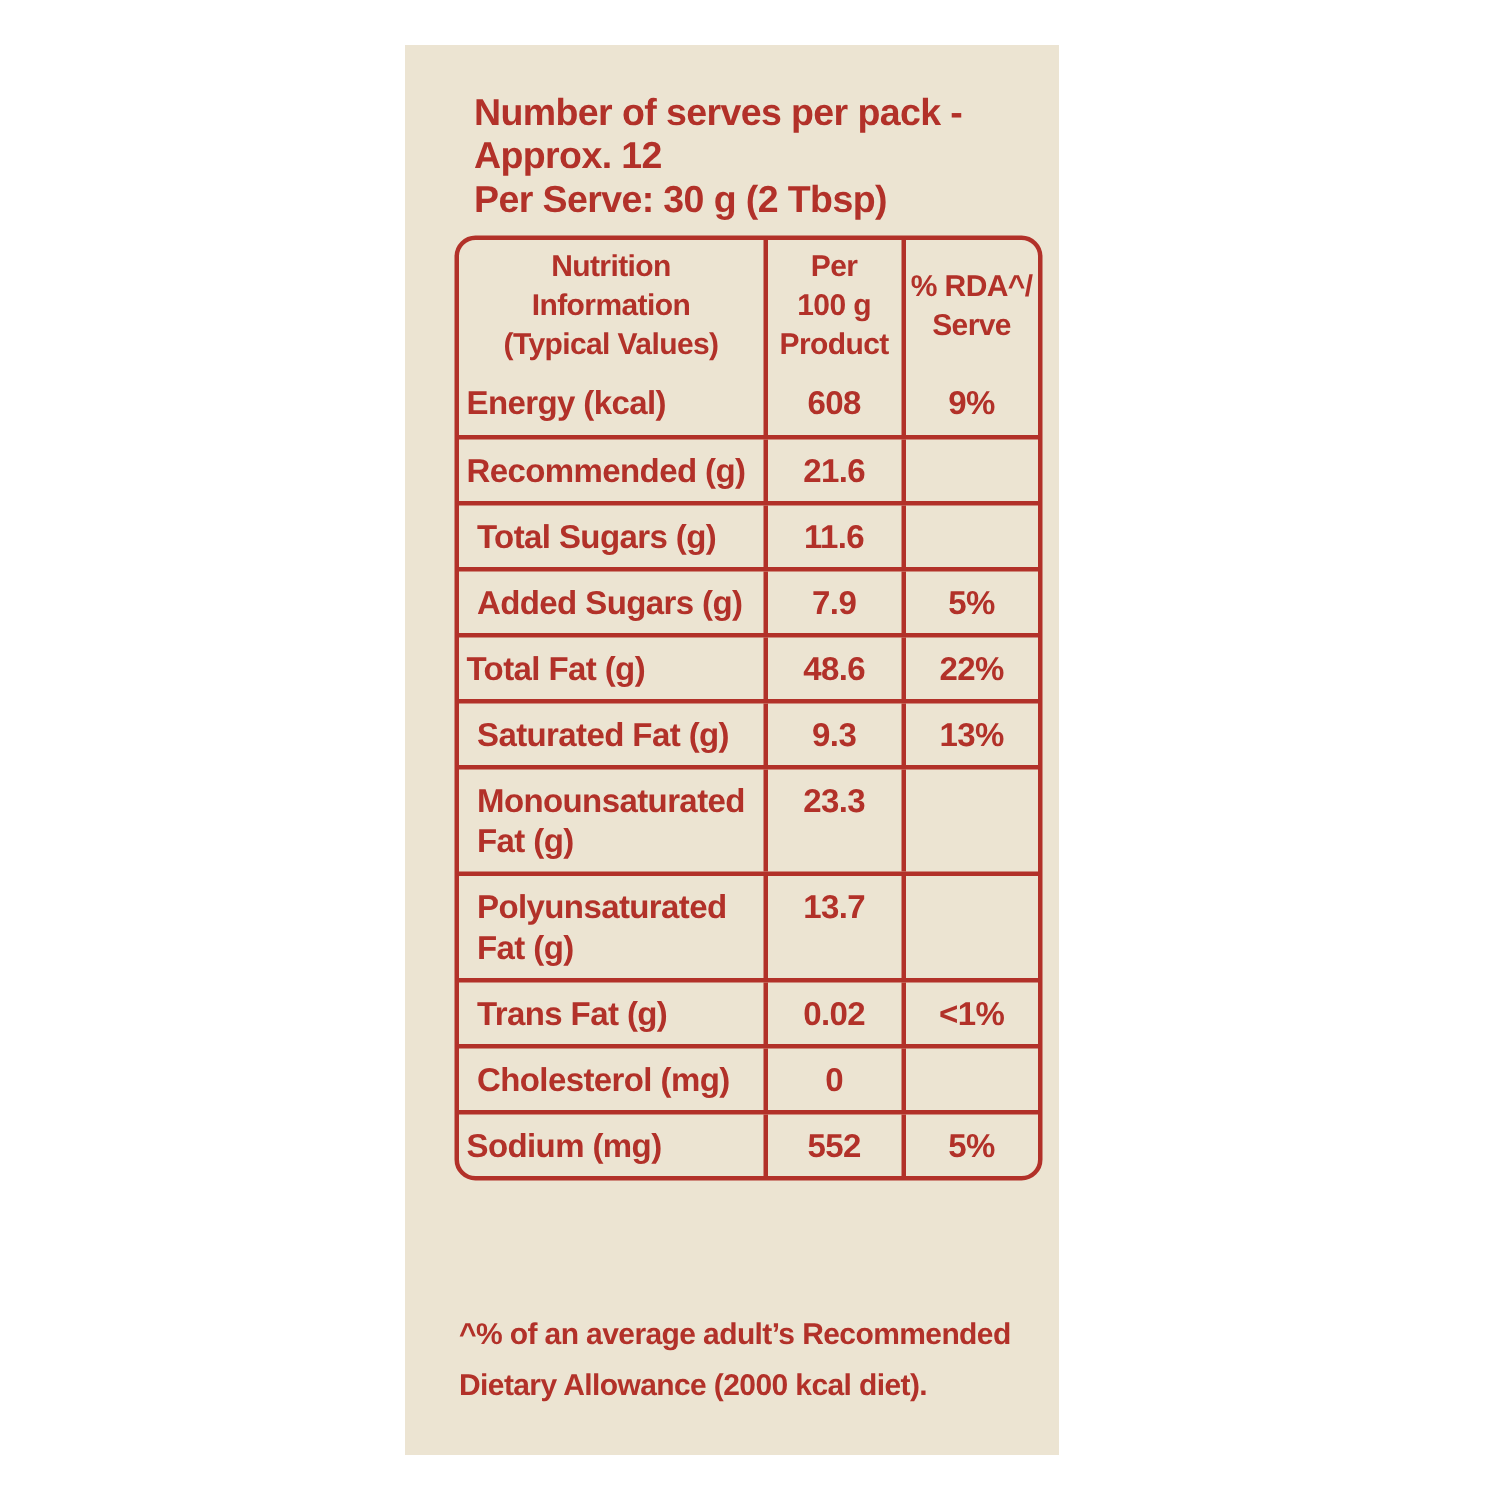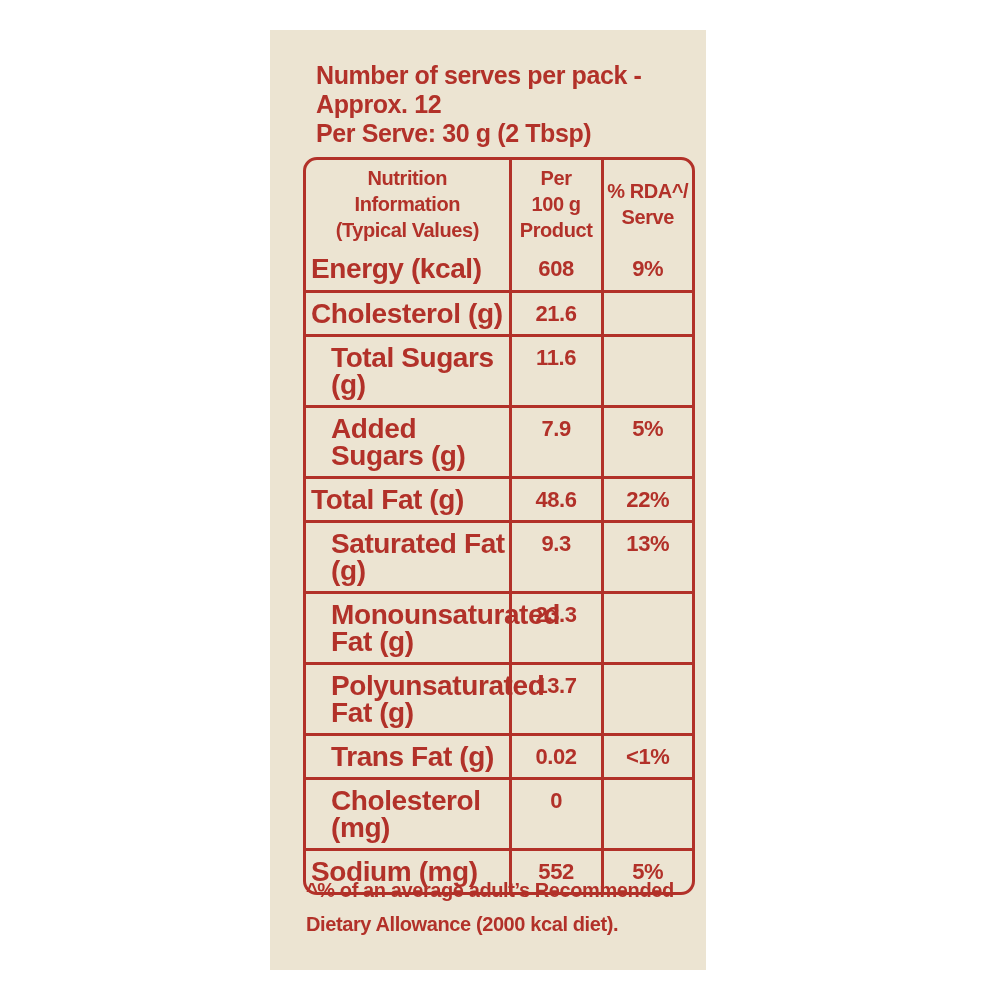--- a/index.html
+++ b/index.html
@@ -47,25 +47,25 @@
   .thead .cell {
     display: flex; align-items: center; justify-content: center;
     text-align: center;
     font-size: 20px; line-height: 26px;
     min-height: 88px;
     white-space: pre-line;
     padding: 4px 2px;
   }
   .tbody-row { min-height: 42px; }
   .label {
-    font-size: 28px; line-height: 27px;
+    font-size: 22px; line-height: 27px;
     padding: 7px 2px 7px 5px;
     white-space: pre-line;
   }
-  .label.indent { padding-left: 25px; }
+  .label.indent { padding-left: 12px; }
   .val {
     font-size: 22px; line-height: 27px;
     display: flex; justify-content: center;
     padding-top: 7px;
     text-align: left;
   }
   .footnote {
     position: absolute;
     left: 36px; top: 843px;
     font-size: 20px;
@@ -97,21 +97,21 @@
     </div>
     <div>
   <div class="trow tbody-row">
     <div class="cell c1 label">Energy (kcal)</div>
     <div class="cell c2 val">608</div>
     <div class="cell c3 val">9%</div>
   </div>
 
 
   <div class="trow tbody-row">
-    <div class="cell c1 label">Cholesterol (g)</div>
+    <div class="cell c1 label">Recommended (g)</div>
     <div class="cell c2 val">21.6</div>
     <div class="cell c3 val"></div>
   </div>
 
   <div class="trow tbody-row">
     <div class="cell c1 label indent">Total Sugars (g)</div>
     <div class="cell c2 val">11.6</div>
     <div class="cell c3 val"></div>
   </div>
 

